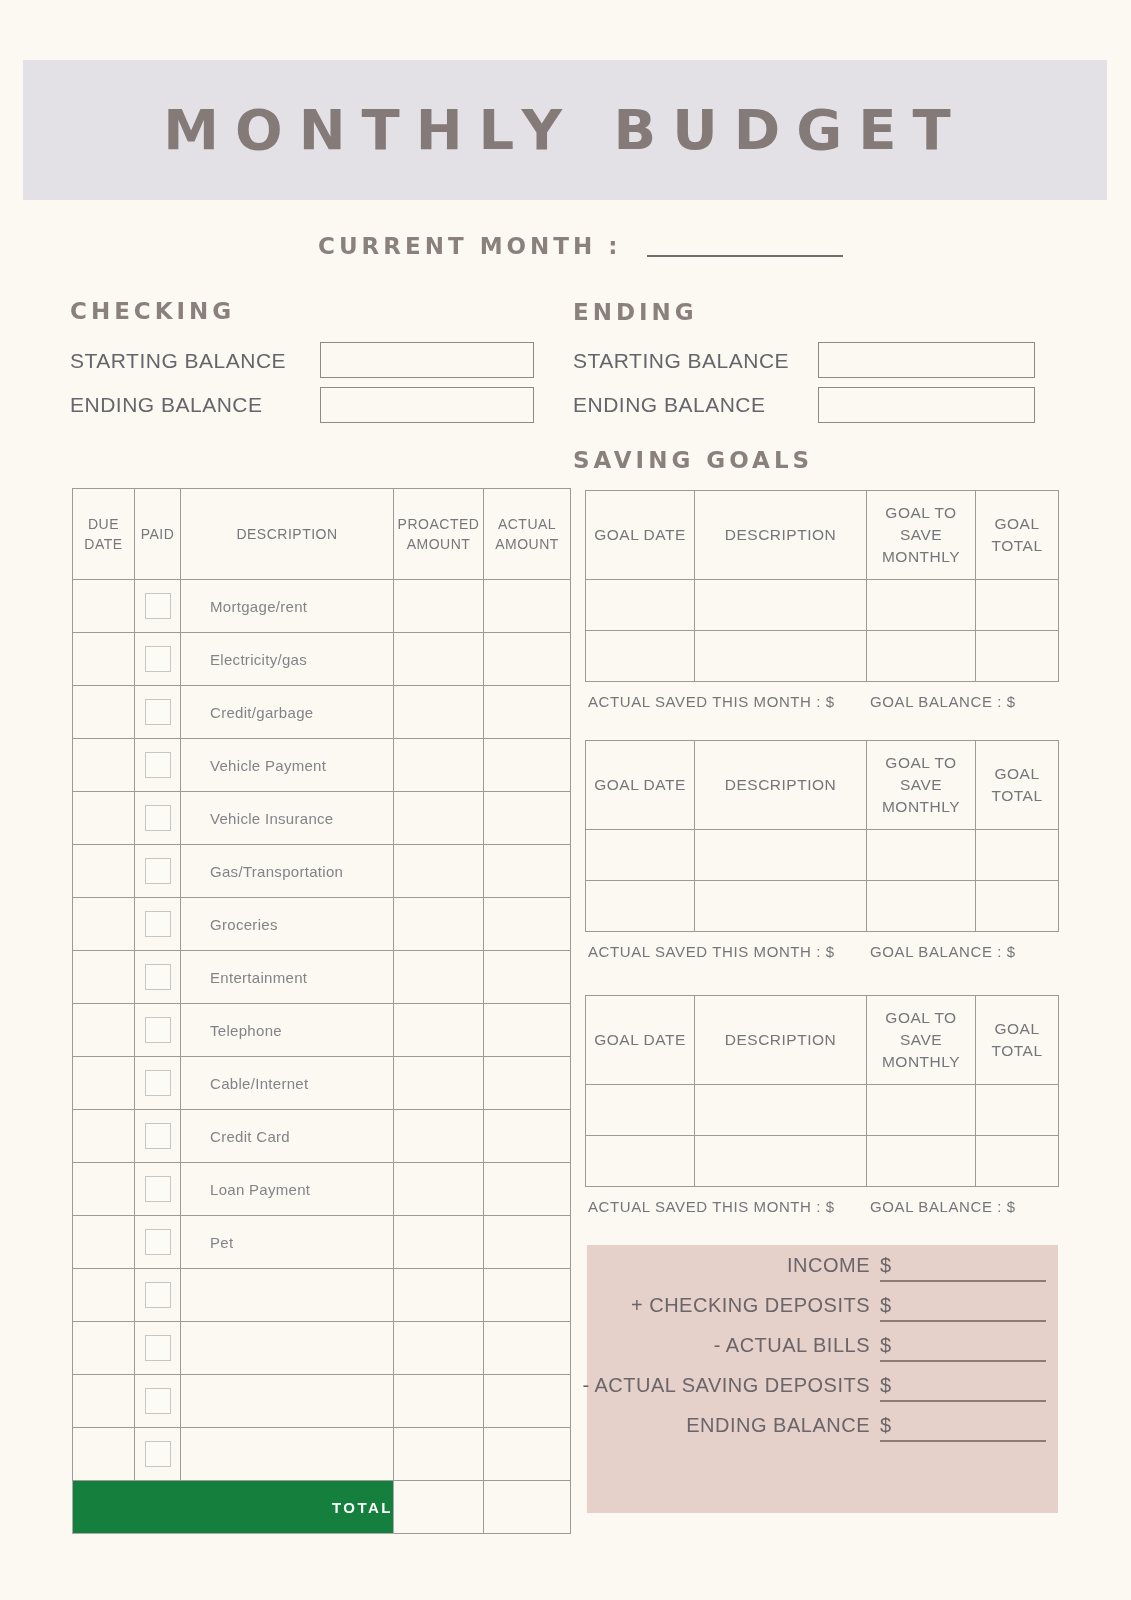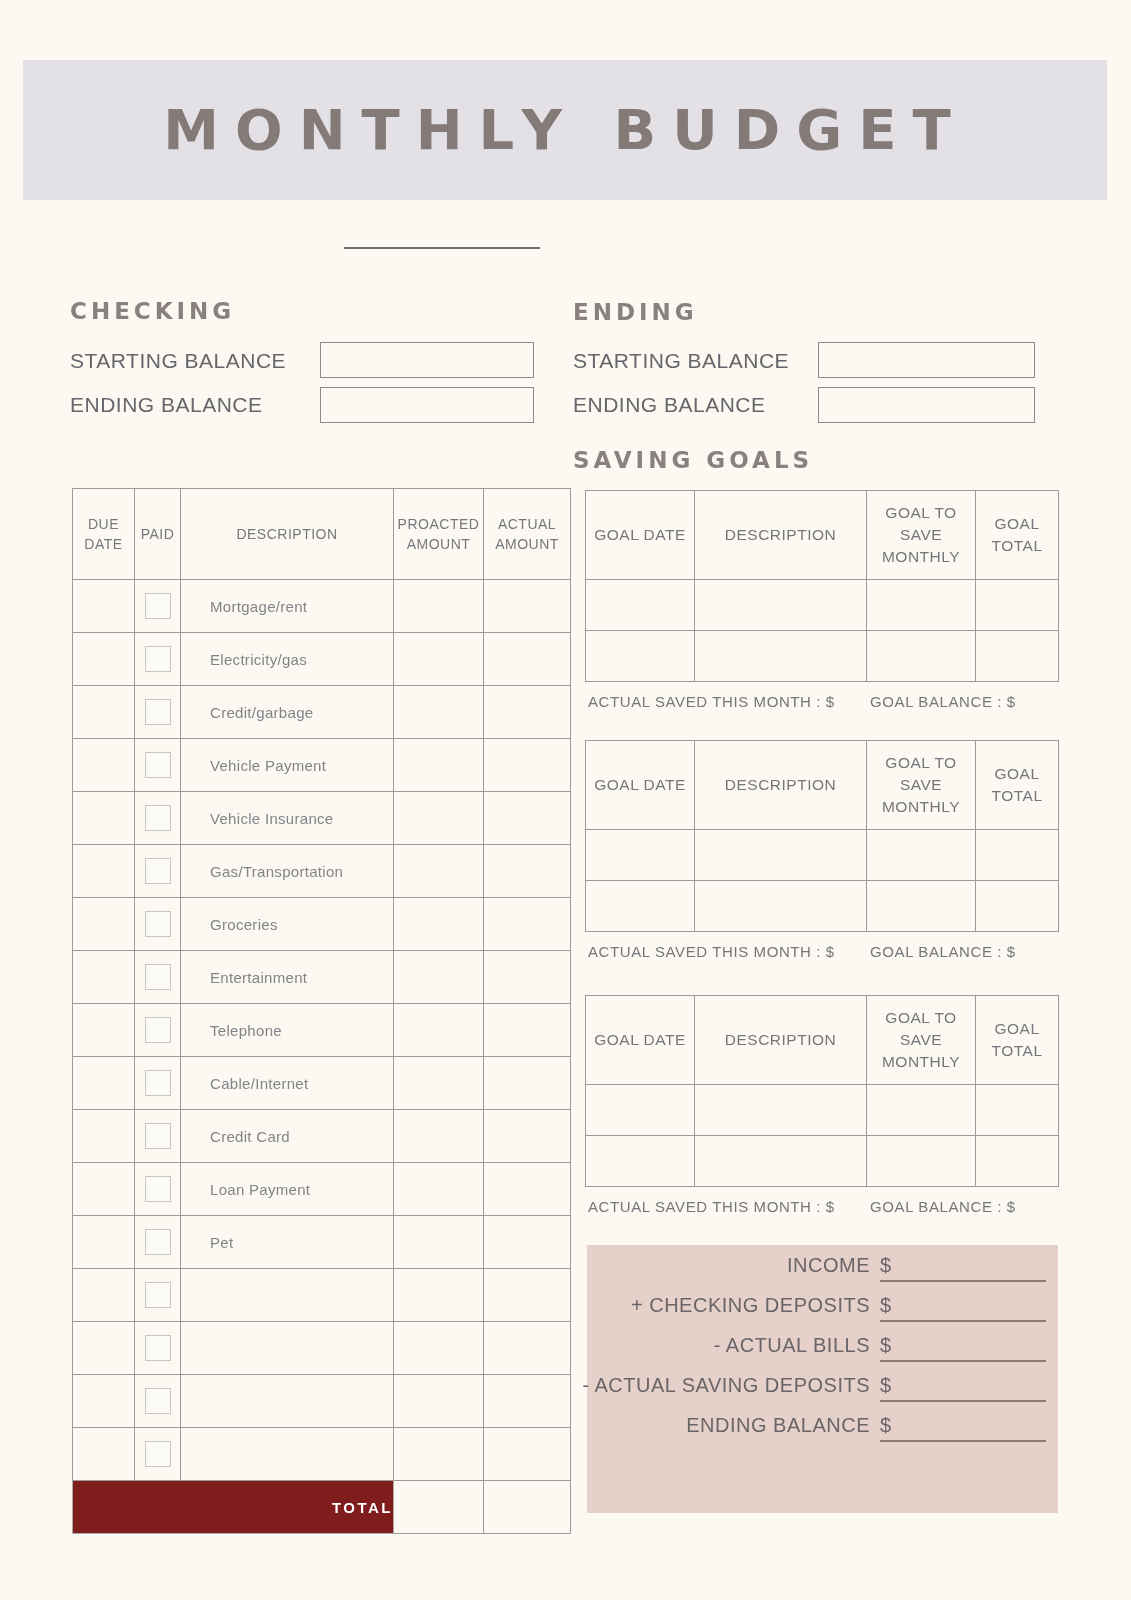--- a/index.html
+++ b/index.html
@@ -56,21 +56,21 @@
   .expenses td{height:52px;}
   .expenses td.desc{
     font-size:15px;color:#83848a;letter-spacing:.3px;
     padding-left:29px;text-align:left;
   }
   .checkbox{
     display:block;width:26px;height:26px;margin:0 auto;
     border:1.5px solid #c9c6c1;background:#fdfbf5;box-sizing:border-box;
   }
   .total-cell{
-    background:#7f1d1d;color:#ffffff;text-align:right;
+    background:#15803d;color:#ffffff;text-align:right;
     padding-right:16px;font-size:15px;font-weight:bold;letter-spacing:2.5px;
     border-color:#acabaa !important;
   }
 
   
   .goals{border-collapse:collapse;table-layout:fixed;width:473px;}
   .goals th,.goals td{border:1.5px solid #9c9996;padding:0;}
   .goals th{
     height:88px;font-weight:normal;font-size:15.5px;color:#75767b;
     letter-spacing:.5px;line-height:1.4;text-align:center;
@@ -103,20 +103,21 @@
   }
 </style>
 </head>
 <body>
 
 <div class="abs banner">
   <h1>MONTHLY BUDGET</h1>
 </div>
 
 <div class="abs current-month">
+  <span class="cm-label">CURRENT MONTH :</span>
   <span class="cm-line"></span>
 </div>
 
 <div class="abs sec-h" style="left:70px;top:298px;">CHECKING</div>
 <div class="abs bal-label" style="left:70px;top:349px;">STARTING BALANCE</div>
 <div class="abs bal-box box-w1" style="left:320px;top:342px;"></div>
 <div class="abs bal-label" style="left:70px;top:393px;">ENDING BALANCE</div>
 <div class="abs bal-box box-w1" style="left:320px;top:387px;"></div>
 
 <div class="abs sec-h" style="left:573px;top:299px;">ENDING</div>

